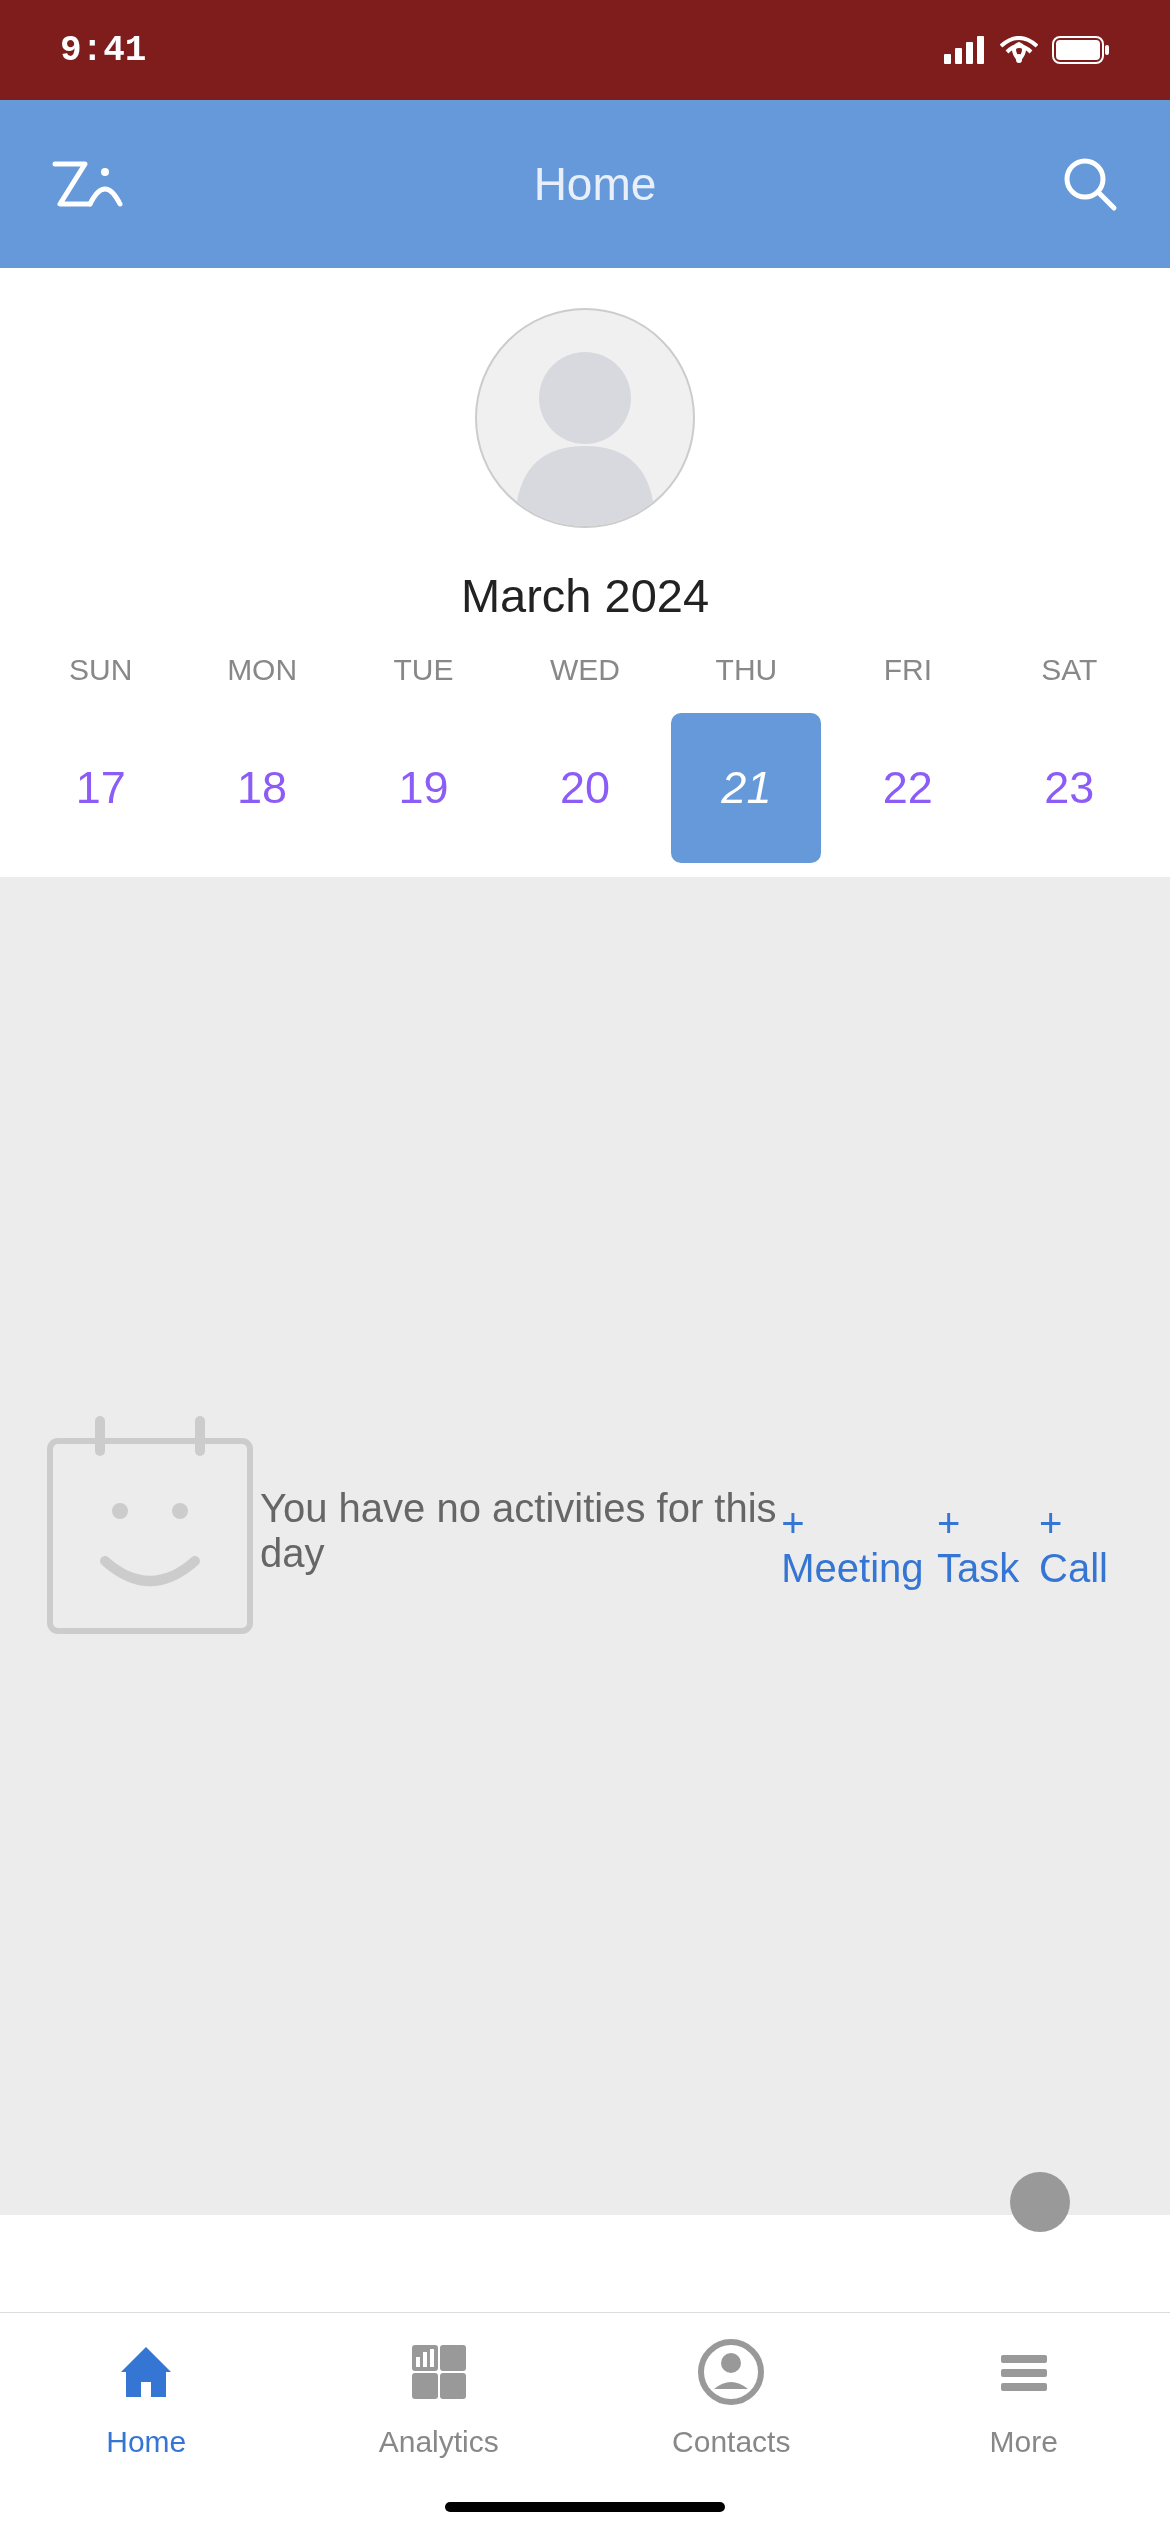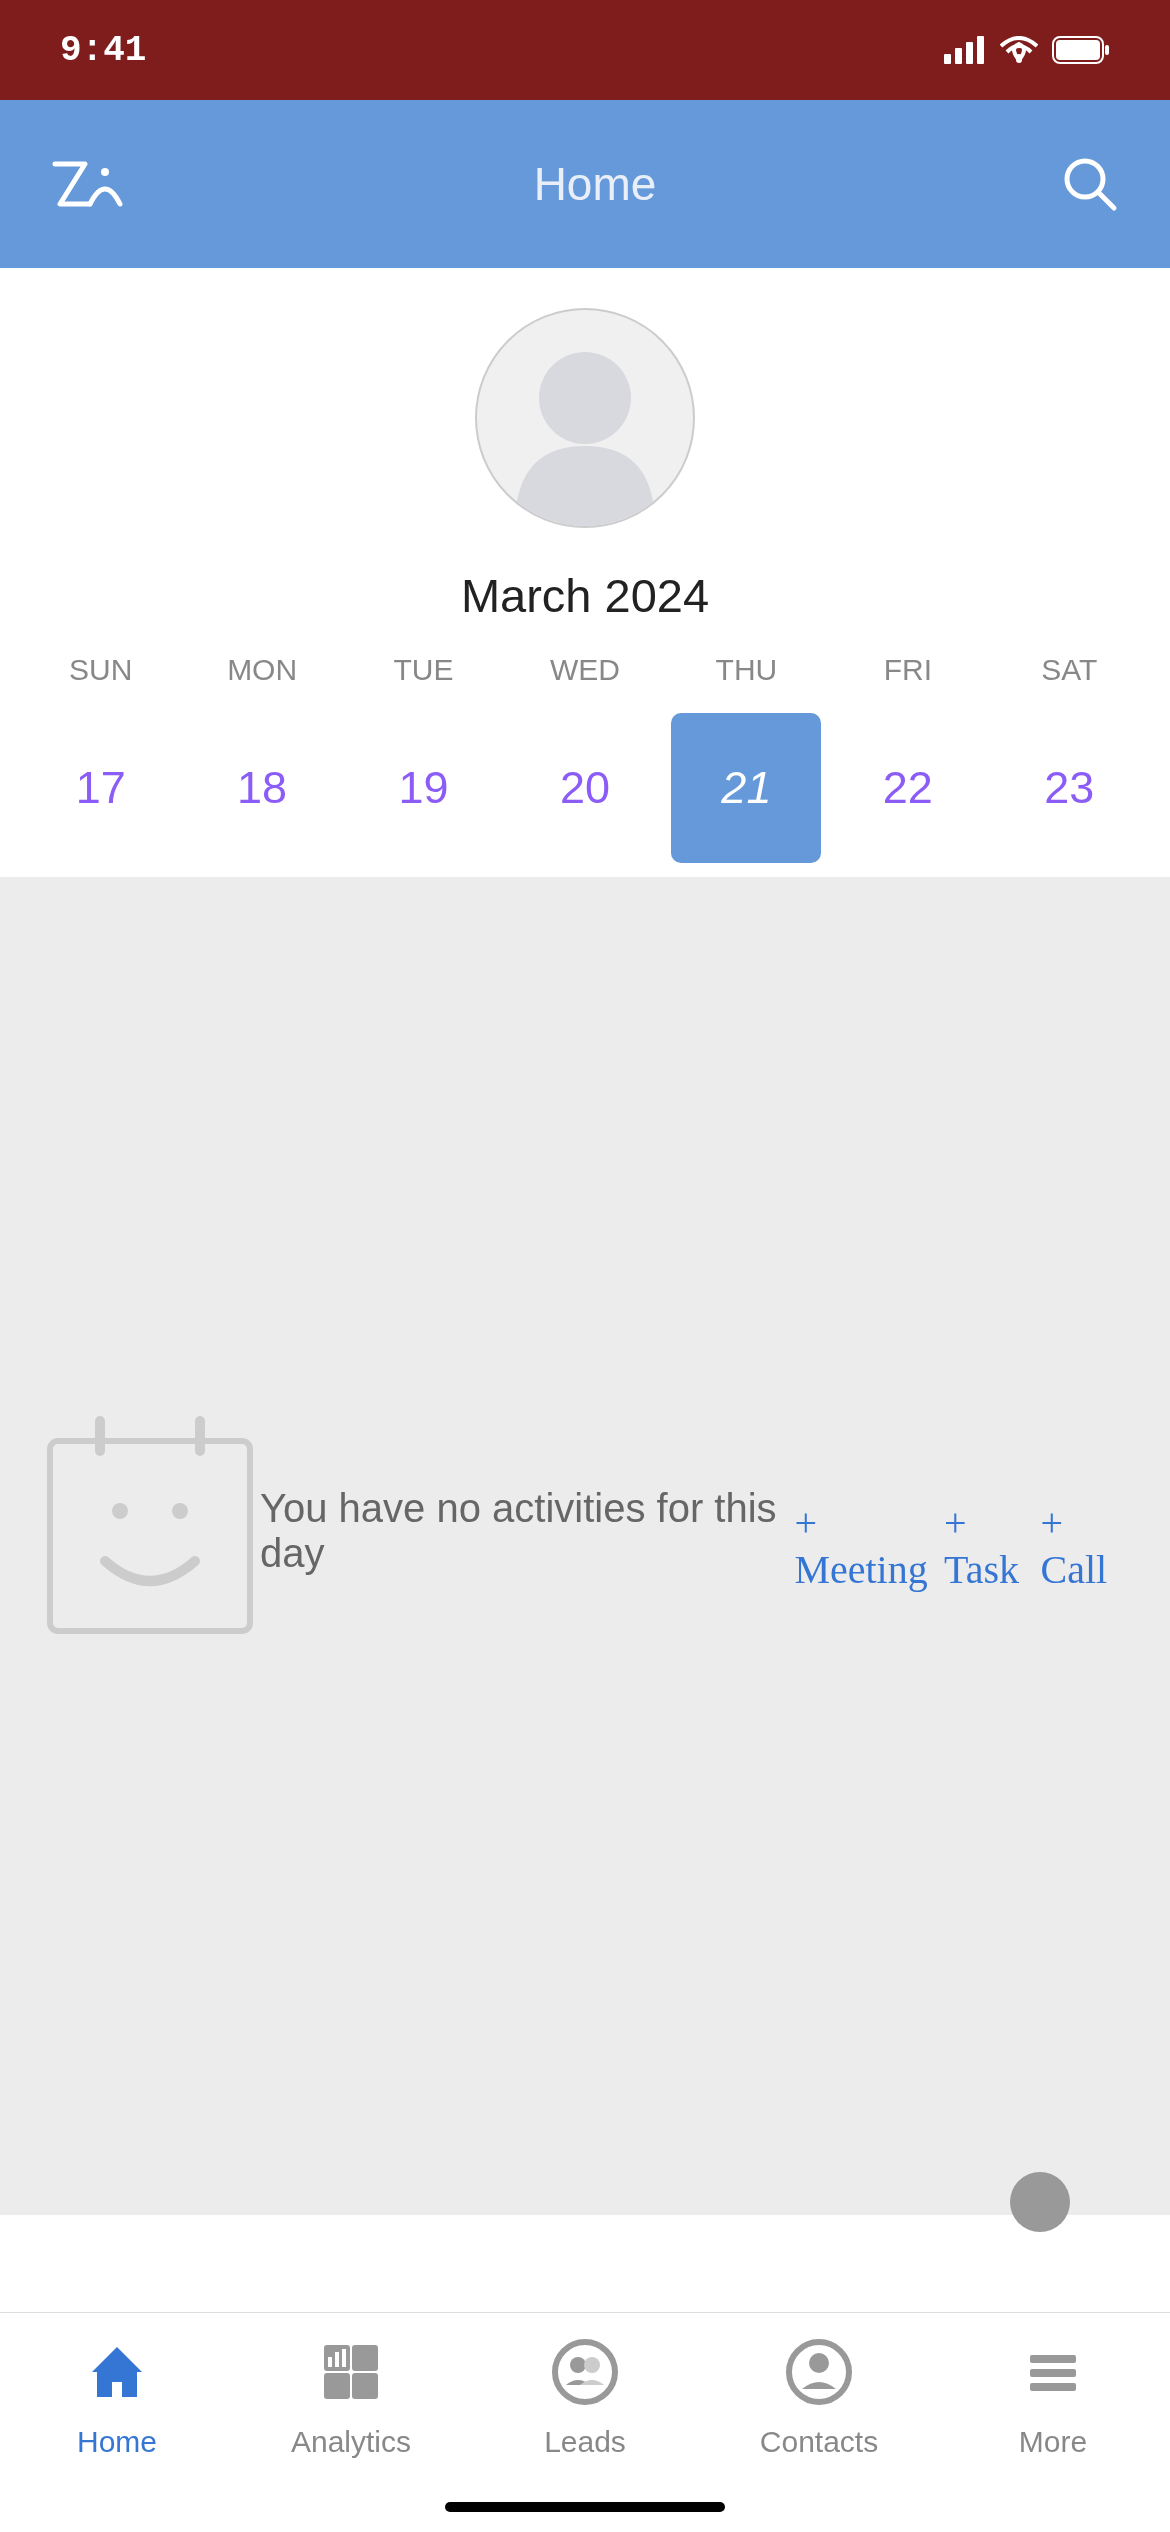--- a/index.html
+++ b/index.html
@@ -135,21 +135,20 @@
       height: 230px;
       margin-bottom: 40px;
     }
     .empty-text {
       font-size: 40px;
       color: #666;
       margin-bottom: 30px;
     }
     .quick-actions {
       display: flex;
-      font-family: Liberation Serif, serif;
     }
     .quick-action {
       font-size: 40px;
       color: #3575d4;
       font-weight: 500;
     }
     
     
     .badge {
       position: absolute;
@@ -332,32 +331,20 @@
         <rect x="19" y="15" width="4" height="15" fill="#fff"></rect>
         <rect x="26" y="12" width="4" height="18" fill="#fff"></rect>
       </svg>
     </div>
     <div class="tab-label">Analytics</div>
   </div>
   <div class="tab-item">
     <div class="tab-icon">
       <svg width="70" height="70" viewBox="0 0 70 70" fill="#999">
         <circle cx="35" cy="35" r="30" fill="none" stroke="#999" stroke-width="6"></circle>
-        <circle cx="28" cy="28" r="8" fill="#999"></circle>
-        <circle cx="42" cy="28" r="8" fill="#ccc"></circle>
-        <path d="M16 48 Q28 38 40 48" fill="#999"></path>
-        <path d="M30 48 Q42 38 54 48" fill="#ccc"></path>
-      </svg>
-    </div>
-    <div class="tab-label">Leads</div>
-  </div>
-  <div class="tab-item">
-    <div class="tab-icon">
-      <svg width="70" height="70" viewBox="0 0 70 70" fill="#999">
-        <circle cx="35" cy="35" r="30" fill="none" stroke="#999" stroke-width="6"></circle>
         <circle cx="35" cy="26" r="10"></circle>
         <path d="M18 52 Q35 38 52 52"></path>
       </svg>
     </div>
     <div class="tab-label">Contacts</div>
   </div>
   <div class="tab-item">
     <div class="tab-icon">
       <svg width="70" height="70" viewBox="0 0 70 70" fill="#999">
         <rect x="12" y="18" width="46" height="8" rx="2"></rect>

